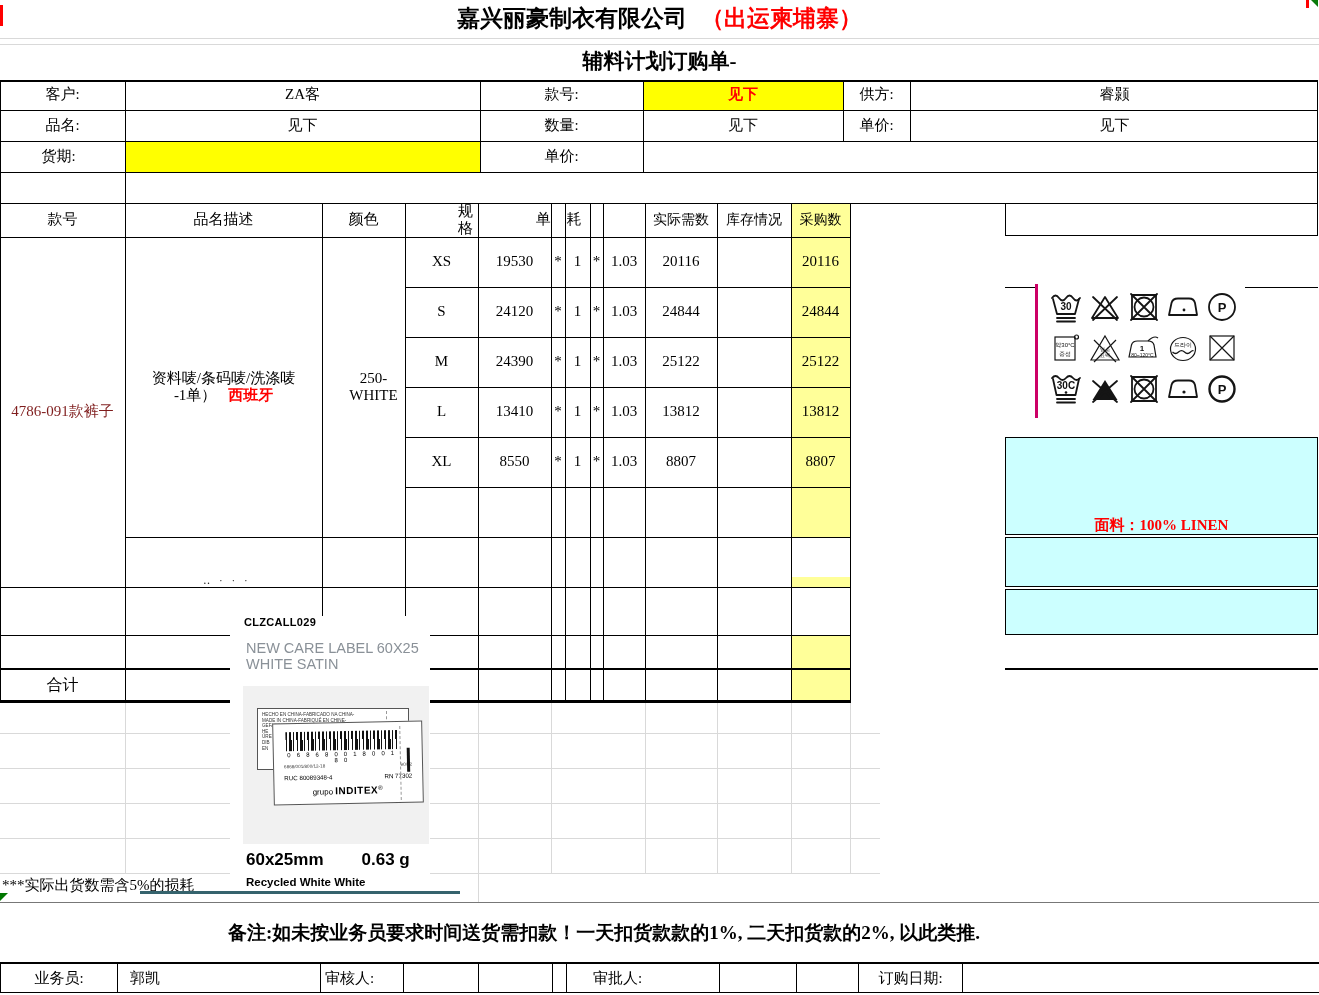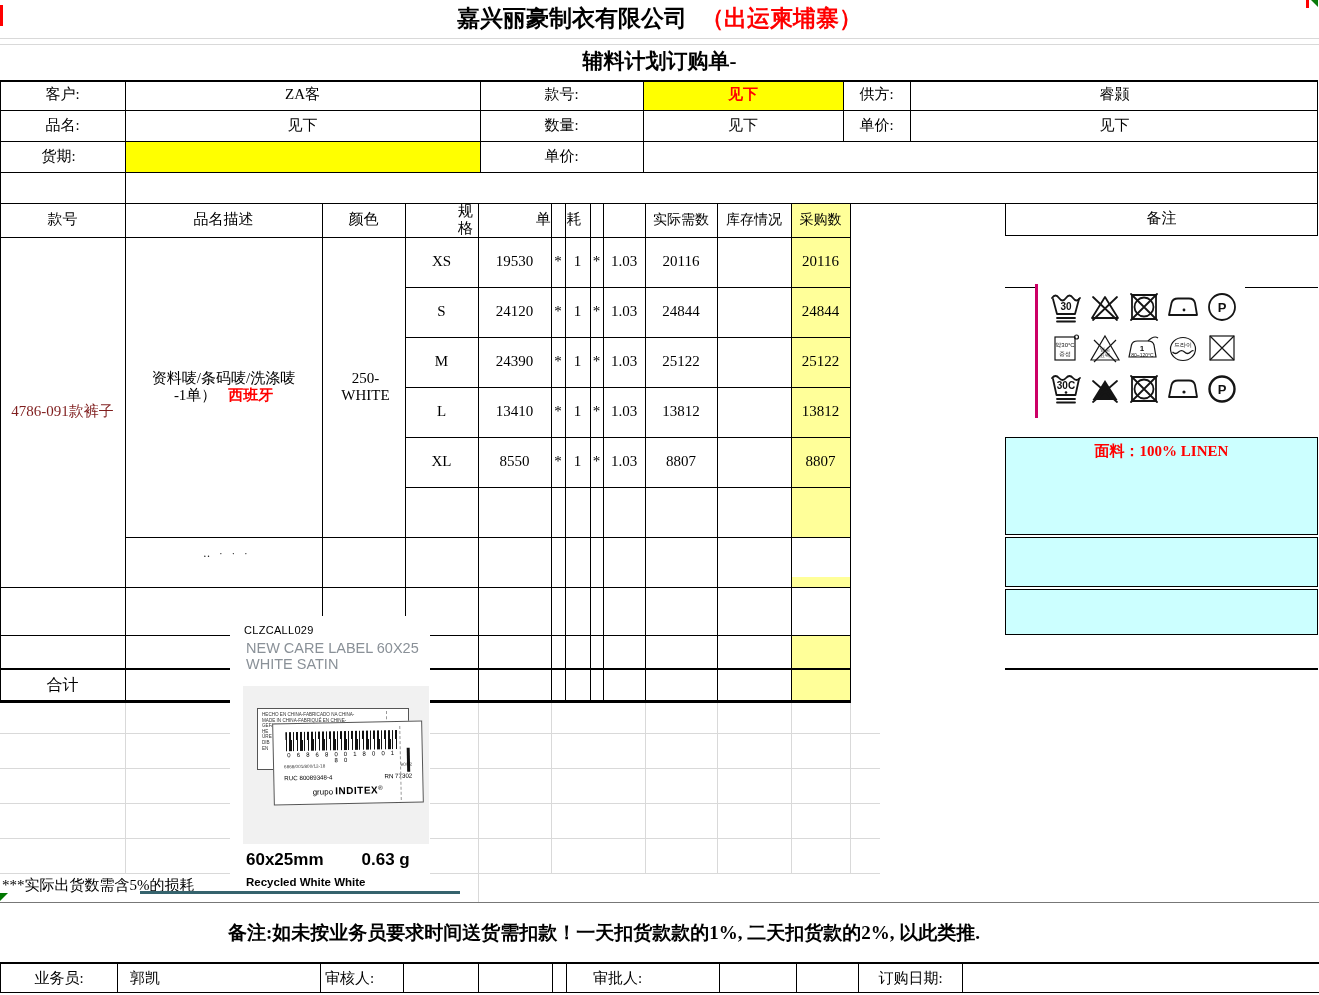--- a/index.html
+++ b/index.html
@@ -1,42 +1,42 @@
 <!DOCTYPE html>
 <html><head>
 <meta charset="utf-8">
 <style>
   html,body{margin:0;padding:0;background:#fff;}
   .sheet{position:relative;width:1319px;height:995px;background:#fff;overflow:hidden;
          font-family:"Liberation Serif","DejaVu Serif",serif;color:#000;}
   .cell{position:absolute;display:flex;align-items:center;justify-content:center;
         font-size:15px;line-height:1.15;z-index:3;box-sizing:border-box;text-align:center;}
   .left{justify-content:flex-start;text-align:left;}
-  .top{align-items:flex-start;}
+  .top{align-items:flex-end;}
   .fill{position:absolute;z-index:1;}
   .hl,.vl{position:absolute;background:#000;z-index:4;}
   .gl{position:absolute;background:#d9d9d9;z-index:1;}
   .red{color:#FF0000;}
   .blue{color:#7f1d1d;}
   .bold{font-weight:bold;}
   .title{font-size:23px;font-weight:bold;}
   .subtitle{font-size:21px;font-weight:bold;}
   .small{font-size:14px;}
   
   .wgrid{position:absolute;left:1048px;top:288px;width:194px;z-index:5;}
   .wrow{display:flex;gap:3px;margin-bottom:3px;}
   .wicon{width:36px;height:38px;display:flex;align-items:center;justify-content:center;}
   .s{fill:none;stroke:#151515;stroke-width:1.8;stroke-linecap:round;stroke-linejoin:round;}
   .sthin{fill:none;stroke:#151515;stroke-width:1.2;}
   svg text{fill:#111;stroke:none;text-anchor:middle;font-family:"Liberation Sans",sans-serif;font-weight:bold;}
   .t10{font-size:10px;} .t12{font-size:13px;} .t6{font-size:6px;font-weight:normal;} .t5{font-size:5px;font-weight:normal;} .t7{font-size:8px;}
   
   .carelabel{position:absolute;left:230px;top:616px;width:200px;height:276px;background:#fff;z-index:6;
              font-family:"Liberation Sans","DejaVu Sans",sans-serif;}
-  .cl-code{position:absolute;left:14px;top:8px;font-size:11px;font-weight:normal;letter-spacing:0.3px;}
+  .cl-code{position:absolute;left:14px;top:0;font-size:11px;font-weight:bold;letter-spacing:0.3px;}
   .cl-name{position:absolute;left:16px;top:24px;font-size:14.5px;line-height:16px;color:#8a9198;}
   .cl-photo{position:absolute;left:13px;top:70px;width:186px;height:158px;background:#f1f1f1;}
   .cl-back{position:absolute;left:14px;top:22px;width:152px;height:62px;background:#fff;border:1px solid #555;
            font-size:4.6px;line-height:5.6px;color:#333;padding:3px 2px 0 4px;box-sizing:border-box;text-align:left;}
   .cl-front{position:absolute;left:30px;top:36px;width:150px;height:82px;background:#fff;border:1px solid #555;
             transform:rotate(-1.2deg);box-sizing:border-box;}
   .barcode{position:absolute;left:12px;top:8px;width:112px;height:19px;
            background:repeating-linear-gradient(90deg,#111 0 1.6px,#fff 1.6px 3.2px,#111 3.2px 6px,#fff 6px 7.4px,#111 7.4px 8.4px,#fff 8.4px 11px);}
   .bdigits{position:absolute;left:12px;top:28px;width:112px;font-size:6px;letter-spacing:2.2px;text-align:center;}
   .brow{position:absolute;left:10px;width:128px;display:flex;justify-content:space-between;}
@@ -173,33 +173,32 @@
   <div class="cell" style="left:480px;top:141px;width:163px;height:31px;">单价:</div>
 
   <div class="cell" style="left:0;top:203px;width:125px;height:34px;">款号</div>
   <div class="cell" style="left:125px;top:203px;width:197px;height:34px;">品名描述</div>
   <div class="cell" style="left:322px;top:203px;width:83px;height:34px;">颜色</div>
   <div class="cell" style="left:405px;top:203px;width:73px;height:34px;padding-left:48px;">规格</div>
   <div class="cell" style="left:478px;top:203px;width:167px;height:34px;letter-spacing:6px;">单 耗</div>
   <div class="cell small" style="left:645px;top:203px;width:72px;height:34px;">实际需数</div>
   <div class="cell small" style="left:717px;top:203px;width:74px;height:34px;">库存情况</div>
   <div class="cell small" style="left:791px;top:203px;width:59px;height:34px;">采购数</div>
-  <div class="cell" style="left:1005px;top:203px;width:313px;height:32px;">备注</div>
 
   <div class="cell blue" style="left:0;top:237px;width:125px;height:350px;">4786-091款裤子</div>
   <div class="cell" style="left:125px;top:237px;width:197px;height:300px;">
     <div>
       <div>资料唛/条码唛/洗涤唛</div>
       <div>
         <span>-1单）</span>
         <span class="red bold" style="margin-left:8px;text-align:right;">西班牙</span>
       </div>
     </div>
   </div>
-  <div class="cell" style="left:318px;top:237px;width:83px;height:300px;padding-left:12px;">250-WHITE</div>
+  <div class="cell" style="left:326px;top:237px;width:83px;height:300px;padding-left:12px;">250-WHITE</div>
 
   <div class="cell" style="left:405px;top:237px;width:73px;height:50px;">XS</div>
   <div class="cell" style="left:478px;top:237px;width:73px;height:50px;">19530</div>
   <div class="cell" style="left:551px;top:237px;width:14px;height:50px;">*</div>
   <div class="cell" style="left:565px;top:237px;width:25px;height:50px;">1</div>
   <div class="cell" style="left:590px;top:237px;width:13px;height:50px;">*</div>
   <div class="cell" style="left:603px;top:237px;width:42px;height:50px;">1.03</div>
   <div class="cell" style="left:645px;top:237px;width:72px;height:50px;">20116</div>
   <div class="cell" style="left:791px;top:237px;width:59px;height:50px;">20116</div>
 

